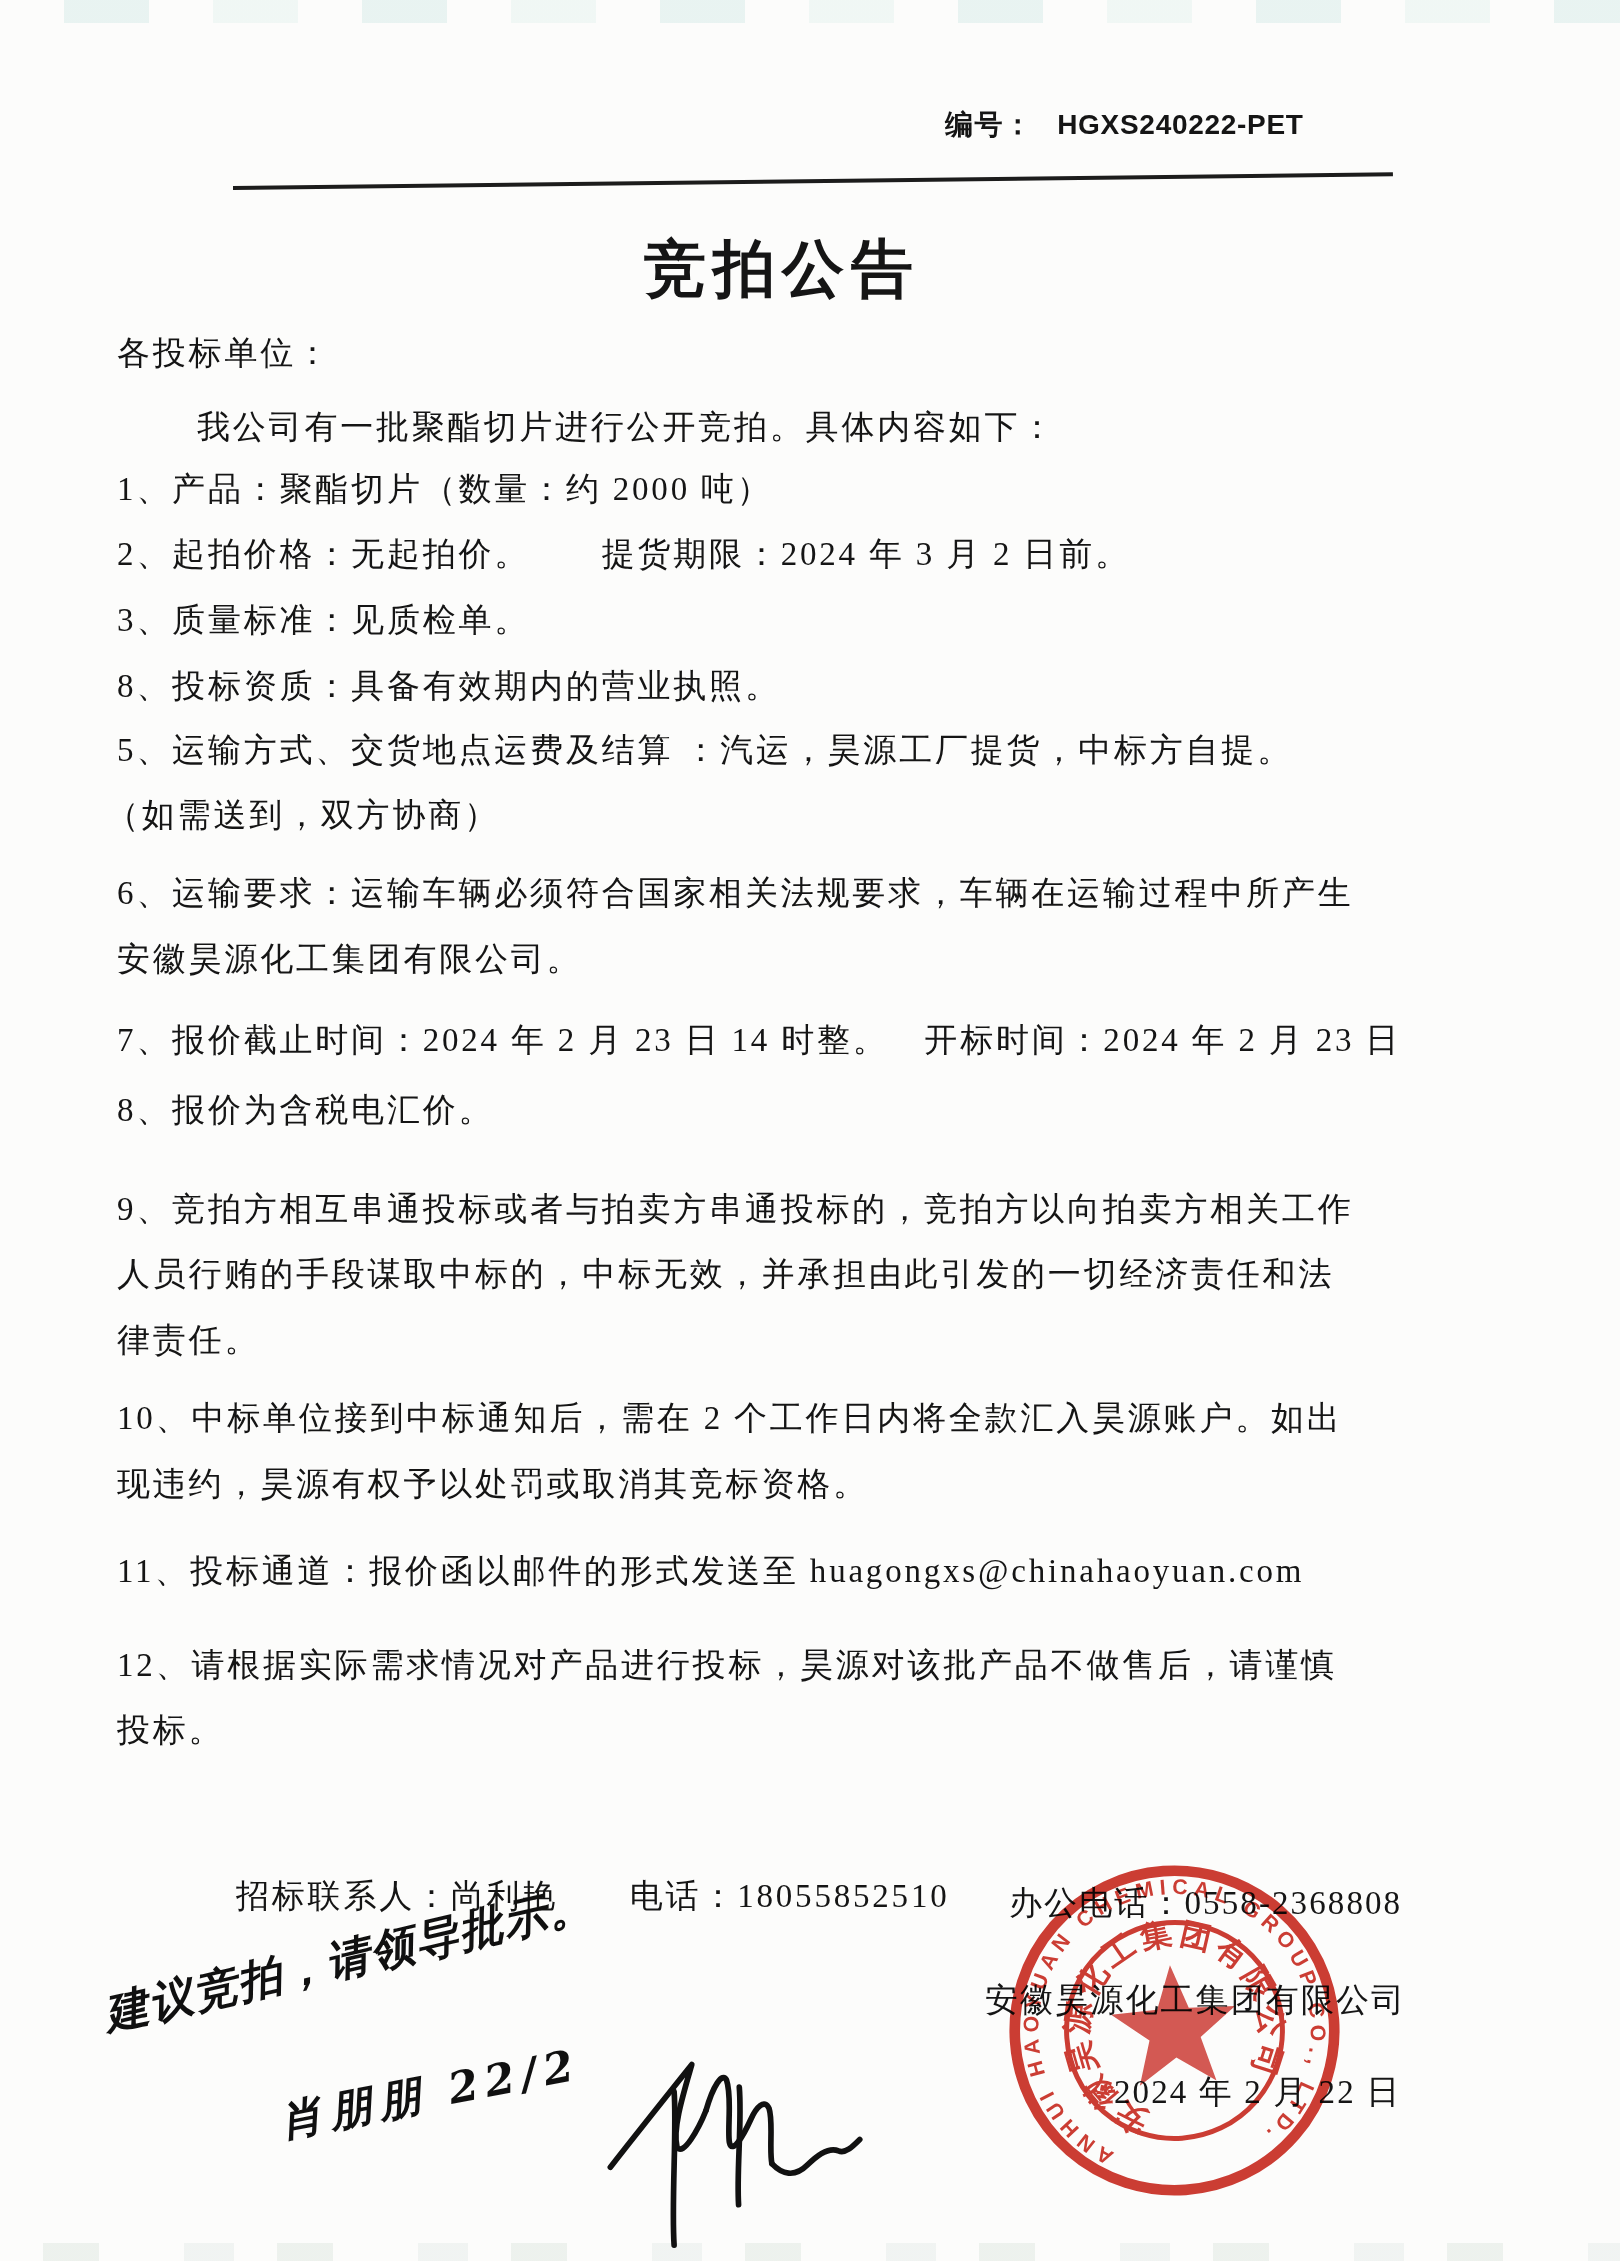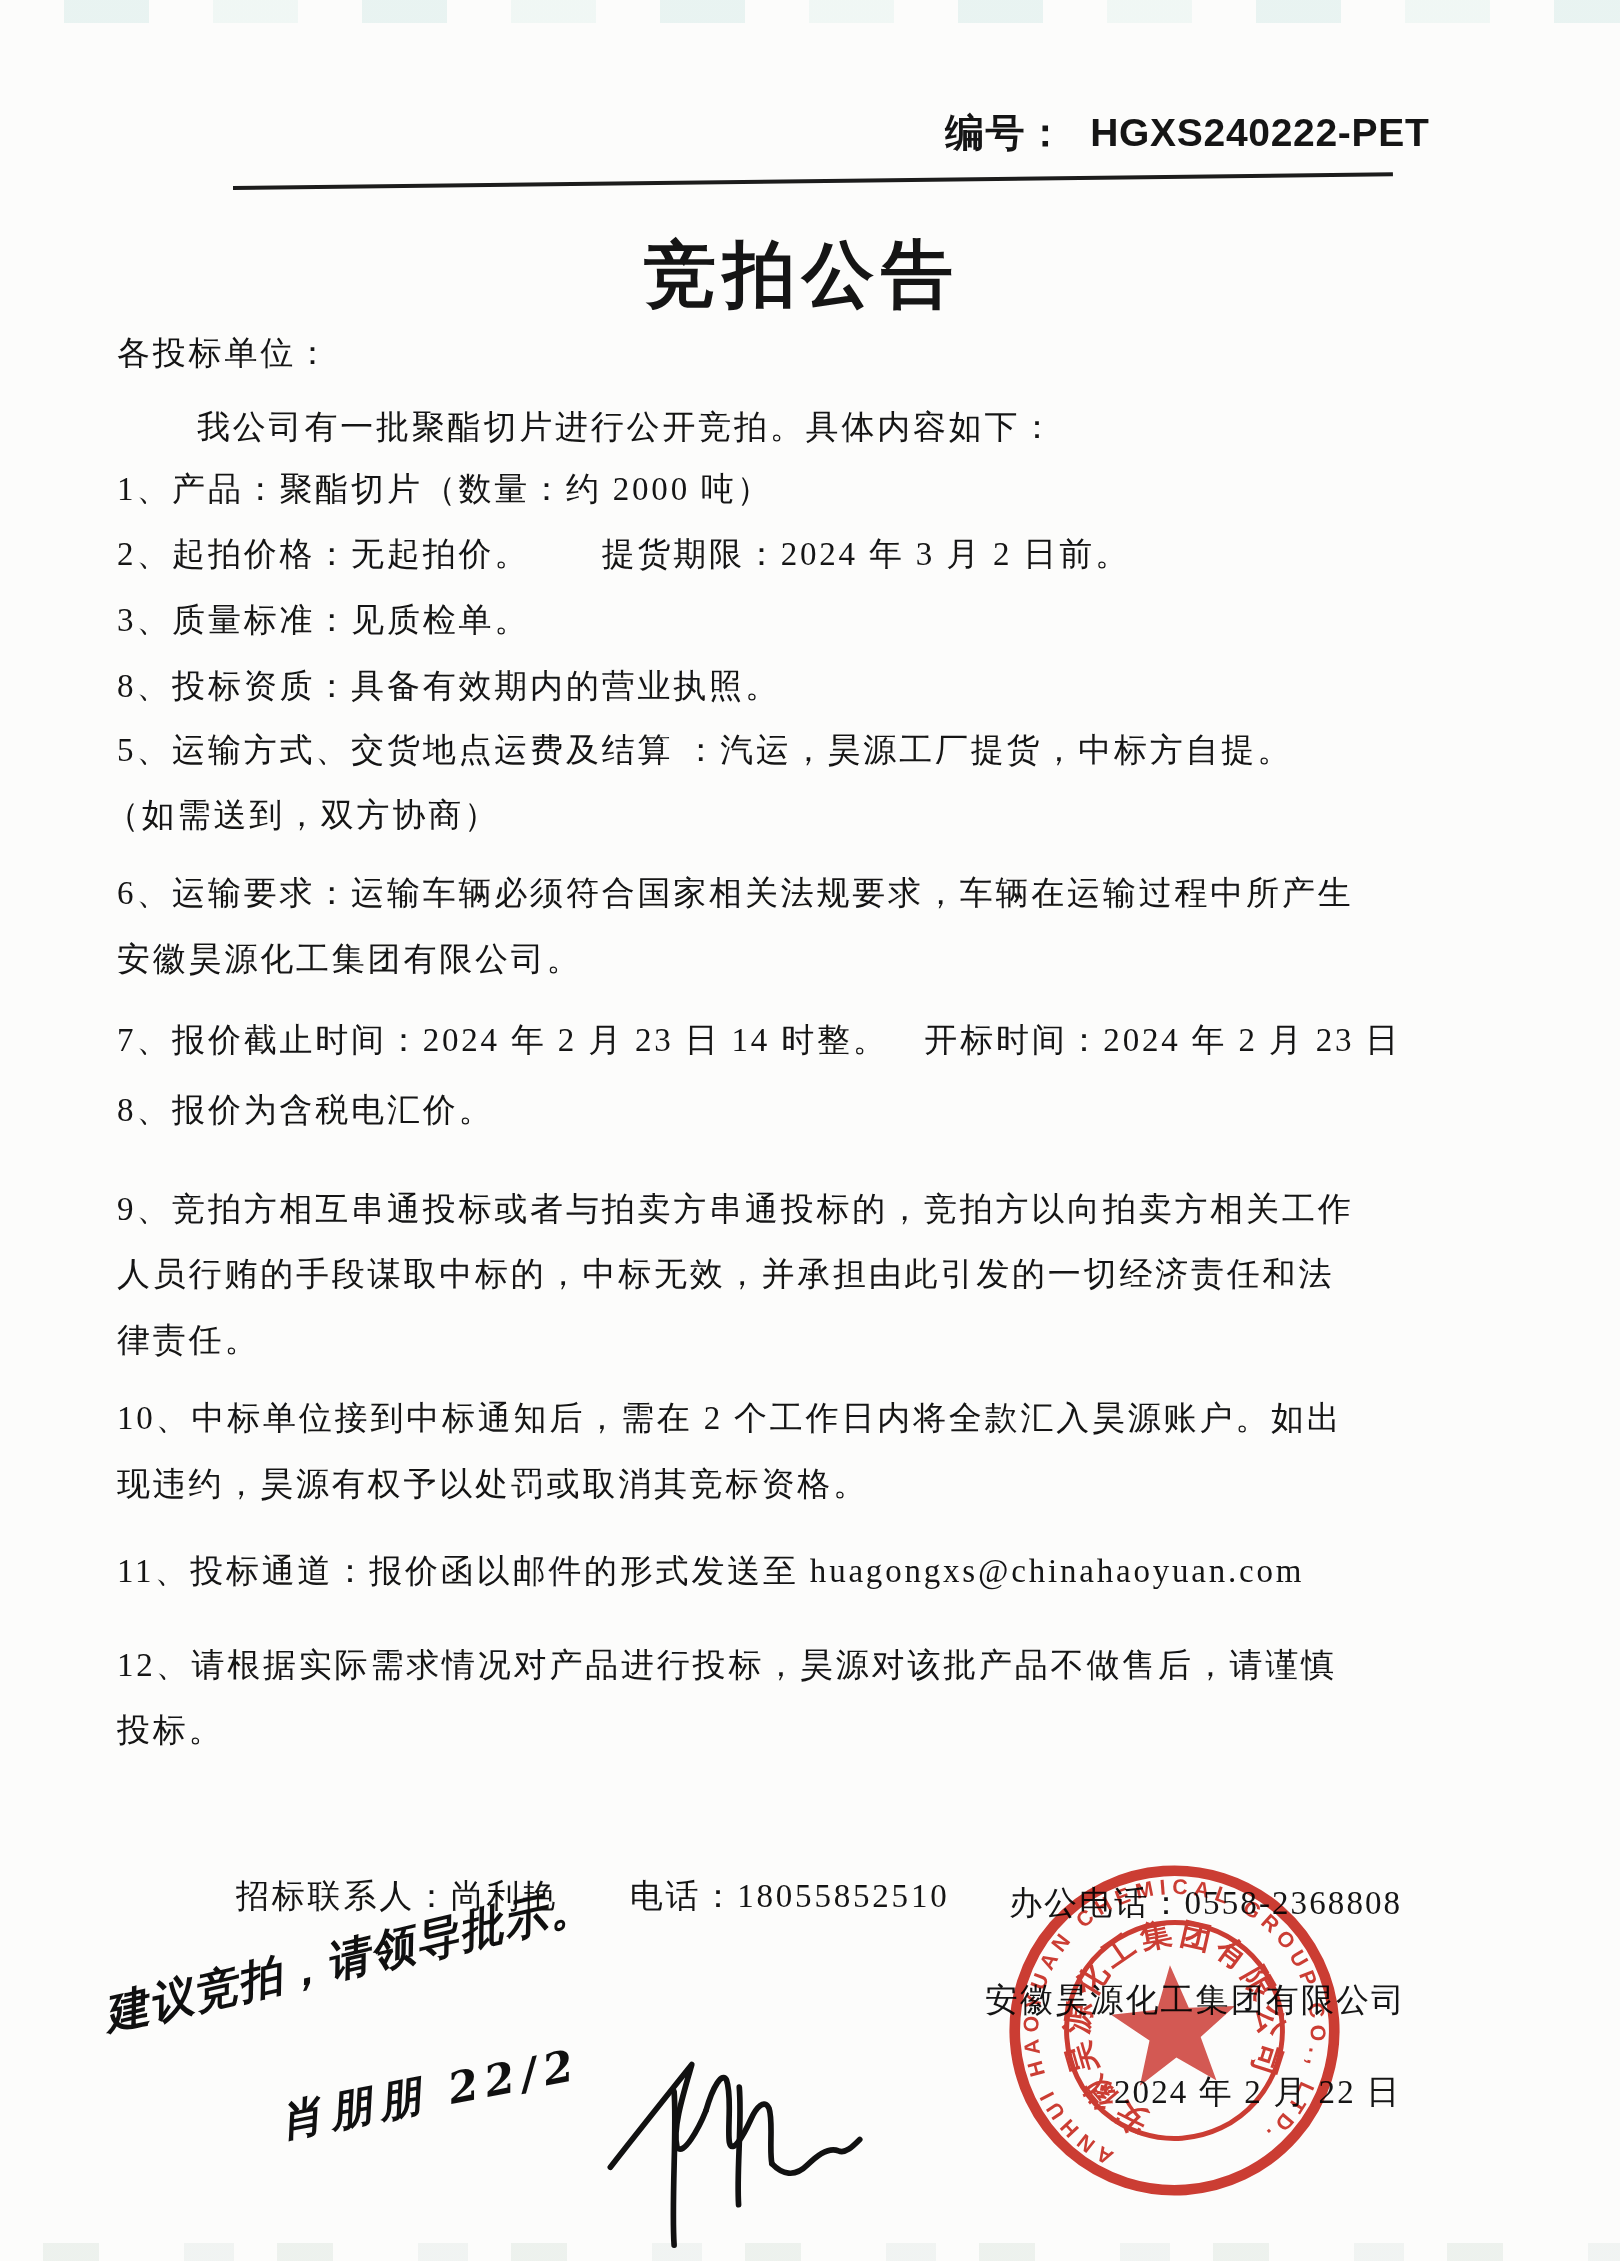--- a/index.html
+++ b/index.html
@@ -21,31 +21,31 @@
   }
   .scan-bottom{
     position:absolute;left:0;bottom:0;width:100%;height:18.4px;
     background:repeating-linear-gradient(90deg,
       rgba(190,205,190,.00) 0 43px, rgba(185,205,190,.28) 43px 99px,
       rgba(190,205,190,.00) 99px 184px, rgba(180,200,195,.20) 184px 234px);
     opacity:.8;
   }
   .doc-no{
     position:absolute;top:106px;left:945px;
-    font-size:39px;font-weight:bold;letter-spacing:1.4px;white-space:nowrap;
+    font-size:28px;font-weight:bold;letter-spacing:1.4px;white-space:nowrap;
   }
   .doc-no .label{font-family:"Liberation Serif","DejaVu Serif",serif;}
   .doc-no .value{font-family:"Liberation Sans","DejaVu Sans",sans-serif;letter-spacing:0.7px;margin-left:24px;}
   .head-rule{
     position:absolute;left:233px;top:186px;width:1160px;height:4.3px;
     background:#1c1c1c;transform:rotate(-0.68deg);transform-origin:left center;
   }
   .title{
     position:absolute;top:227px;left:644px;
-    font-size:72px;font-weight:bold;letter-spacing:7px;white-space:nowrap;
+    font-size:62px;font-weight:bold;letter-spacing:7px;white-space:nowrap;
   }
   .bl{
     position:absolute;left:117px;
     font-size:33px;line-height:43px;letter-spacing:2.8px;white-space:nowrap;
   }
   .footer-left{
     position:absolute;left:236px;top:1874px;
     font-size:33px;letter-spacing:2.8px;white-space:nowrap;
   }
   .footer-right{position:absolute;font-size:33px;letter-spacing:2.1px;white-space:nowrap;z-index:3;}

